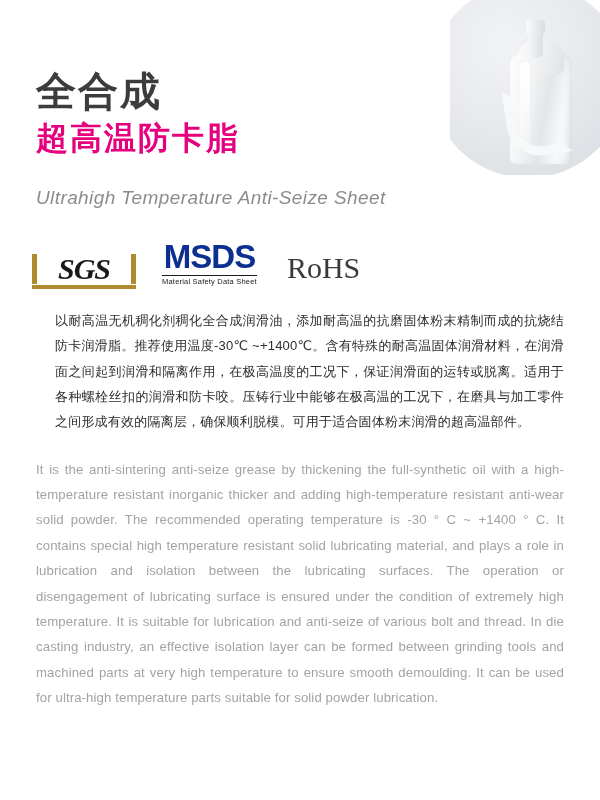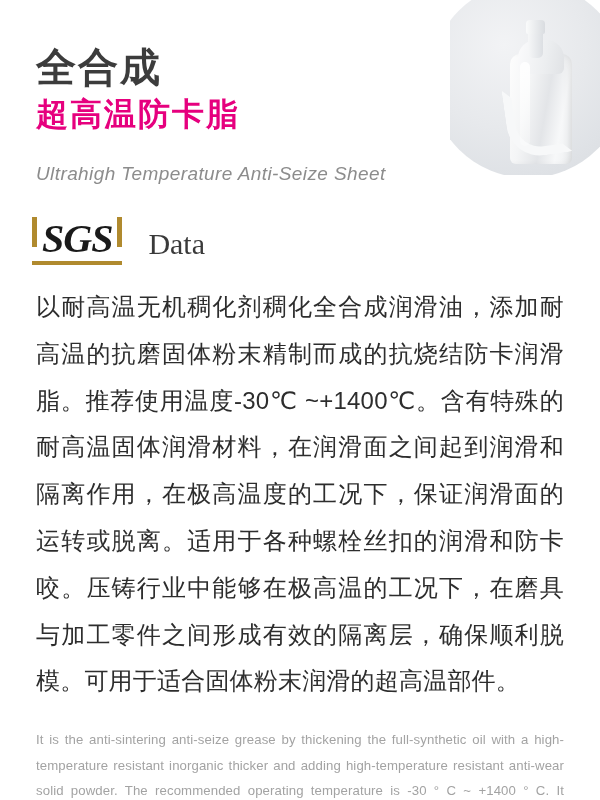--- a/index.html
+++ b/index.html
@@ -102,21 +102,21 @@
     left: 16px;
     top: 30px;
     width: 10px;
     height: 84px;
     border-radius: 6px;
     background: linear-gradient(180deg, rgba(255,255,255,.95), rgba(255,255,255,.25));
   }
 
   
   .title-block {
-    padding-top: 44px;
+    padding-top: 68px;
   }
   .title-cn-1 {
     font-family: "Liberation Sans", "DejaVu Sans", sans-serif;
     font-size: 40px;
     font-weight: bold;
     color: #3c3c3c;
     letter-spacing: 2px;
     line-height: 1.18;
   }
   .title-cn-2 {
@@ -148,26 +148,26 @@
   }
   .sgs {
     position: relative;
     display: inline-block;
     padding: 0 2px;
   }
   .sgs-text {
     font-family: "Liberation Serif", serif;
     font-style: italic;
     font-weight: bold;
-    font-size: 40px;
+    font-size: 30px;
     color: #1a1a1a;
     letter-spacing: -1px;
     position: relative;
     z-index: 2;
-    padding: 0 4px;
+    padding: 0 20px;
   }
   .sgs-bar-l, .sgs-bar-r {
     position: absolute;
     top: 2px;
     width: 5px;
     height: 30px;
     background: #b08a2e;
   }
   .sgs-bar-l { left: -4px; }
   .sgs-bar-r { right: -4px; }
@@ -208,25 +208,26 @@
     color: #3a3a3a;
     letter-spacing: 0;
     line-height: 1;
     padding-bottom: 3px;
   }
 
   
   .body-cn {
     margin-top: 22px;
     font-family: "Liberation Sans", "DejaVu Sans", sans-serif;
-    font-size: 24px;
+    font-size: 13px;
     color: #2d2d2d;
     line-height: 1.95;
     letter-spacing: .2px;
     text-align: justify;
+    margin-left: 19px;
   }
   .body-en {
     margin-top: 22px;
     font-family: "Liberation Sans", sans-serif;
     font-size: 13.2px;
     color: #a3a3a3;
     line-height: 1.92;
     letter-spacing: .1px;
     text-align: justify;
   }
@@ -258,23 +259,27 @@
 
   <div class="certs">
 
     <div class="sgs">
       <span class="sgs-bar-l"></span>
       <span class="sgs-text">SGS</span>
       <span class="sgs-bar-r"></span>
       <span class="sgs-underline"></span>
     </div>
 
+    <div class="msds">
+      <div class="msds-main">MSDS</div>
+      <div class="msds-sub">Material Safety Data Sheet</div>
+    </div>
 
     <div class="rohs">
-      <span>Data</span>
+      <span>RoHS</span>
     </div>
 
   </div>
 
   <div class="body-cn">以耐高温无机稠化剂稠化全合成润滑油，添加耐高温的抗磨固体粉末精制而成的抗烧结防卡润滑脂。推荐使用温度-30℃ ~+1400℃。含有特殊的耐高温固体润滑材料，在润滑面之间起到润滑和隔离作用，在极高温度的工况下，保证润滑面的运转或脱离。适用于各种螺栓丝扣的润滑和防卡咬。压铸行业中能够在极高温的工况下，在磨具与加工零件之间形成有效的隔离层，确保顺利脱模。可用于适合固体粉末润滑的超高温部件。</div>
 
   <div class="body-en">It is the anti-sintering anti-seize grease by thickening the full-synthetic oil with a high-temperature resistant inorganic thicker and adding high-temperature resistant anti-wear solid powder. The recommended operating temperature is -30 ° C ~ +1400 ° C. It contains special high temperature resistant solid lubricating material, and plays a role in lubrication and isolation between the lubricating surfaces. The operation or disengagement of lubricating surface is ensured under the condition of extremely high temperature. It is suitable for lubrication and anti-seize of various bolt and thread. In die casting industry, an effective isolation layer can be formed between grinding tools and machined parts at very high temperature to ensure smooth demoulding. It can be used for ultra-high temperature parts suitable for solid powder lubrication.</div>
 
 </div>
 

